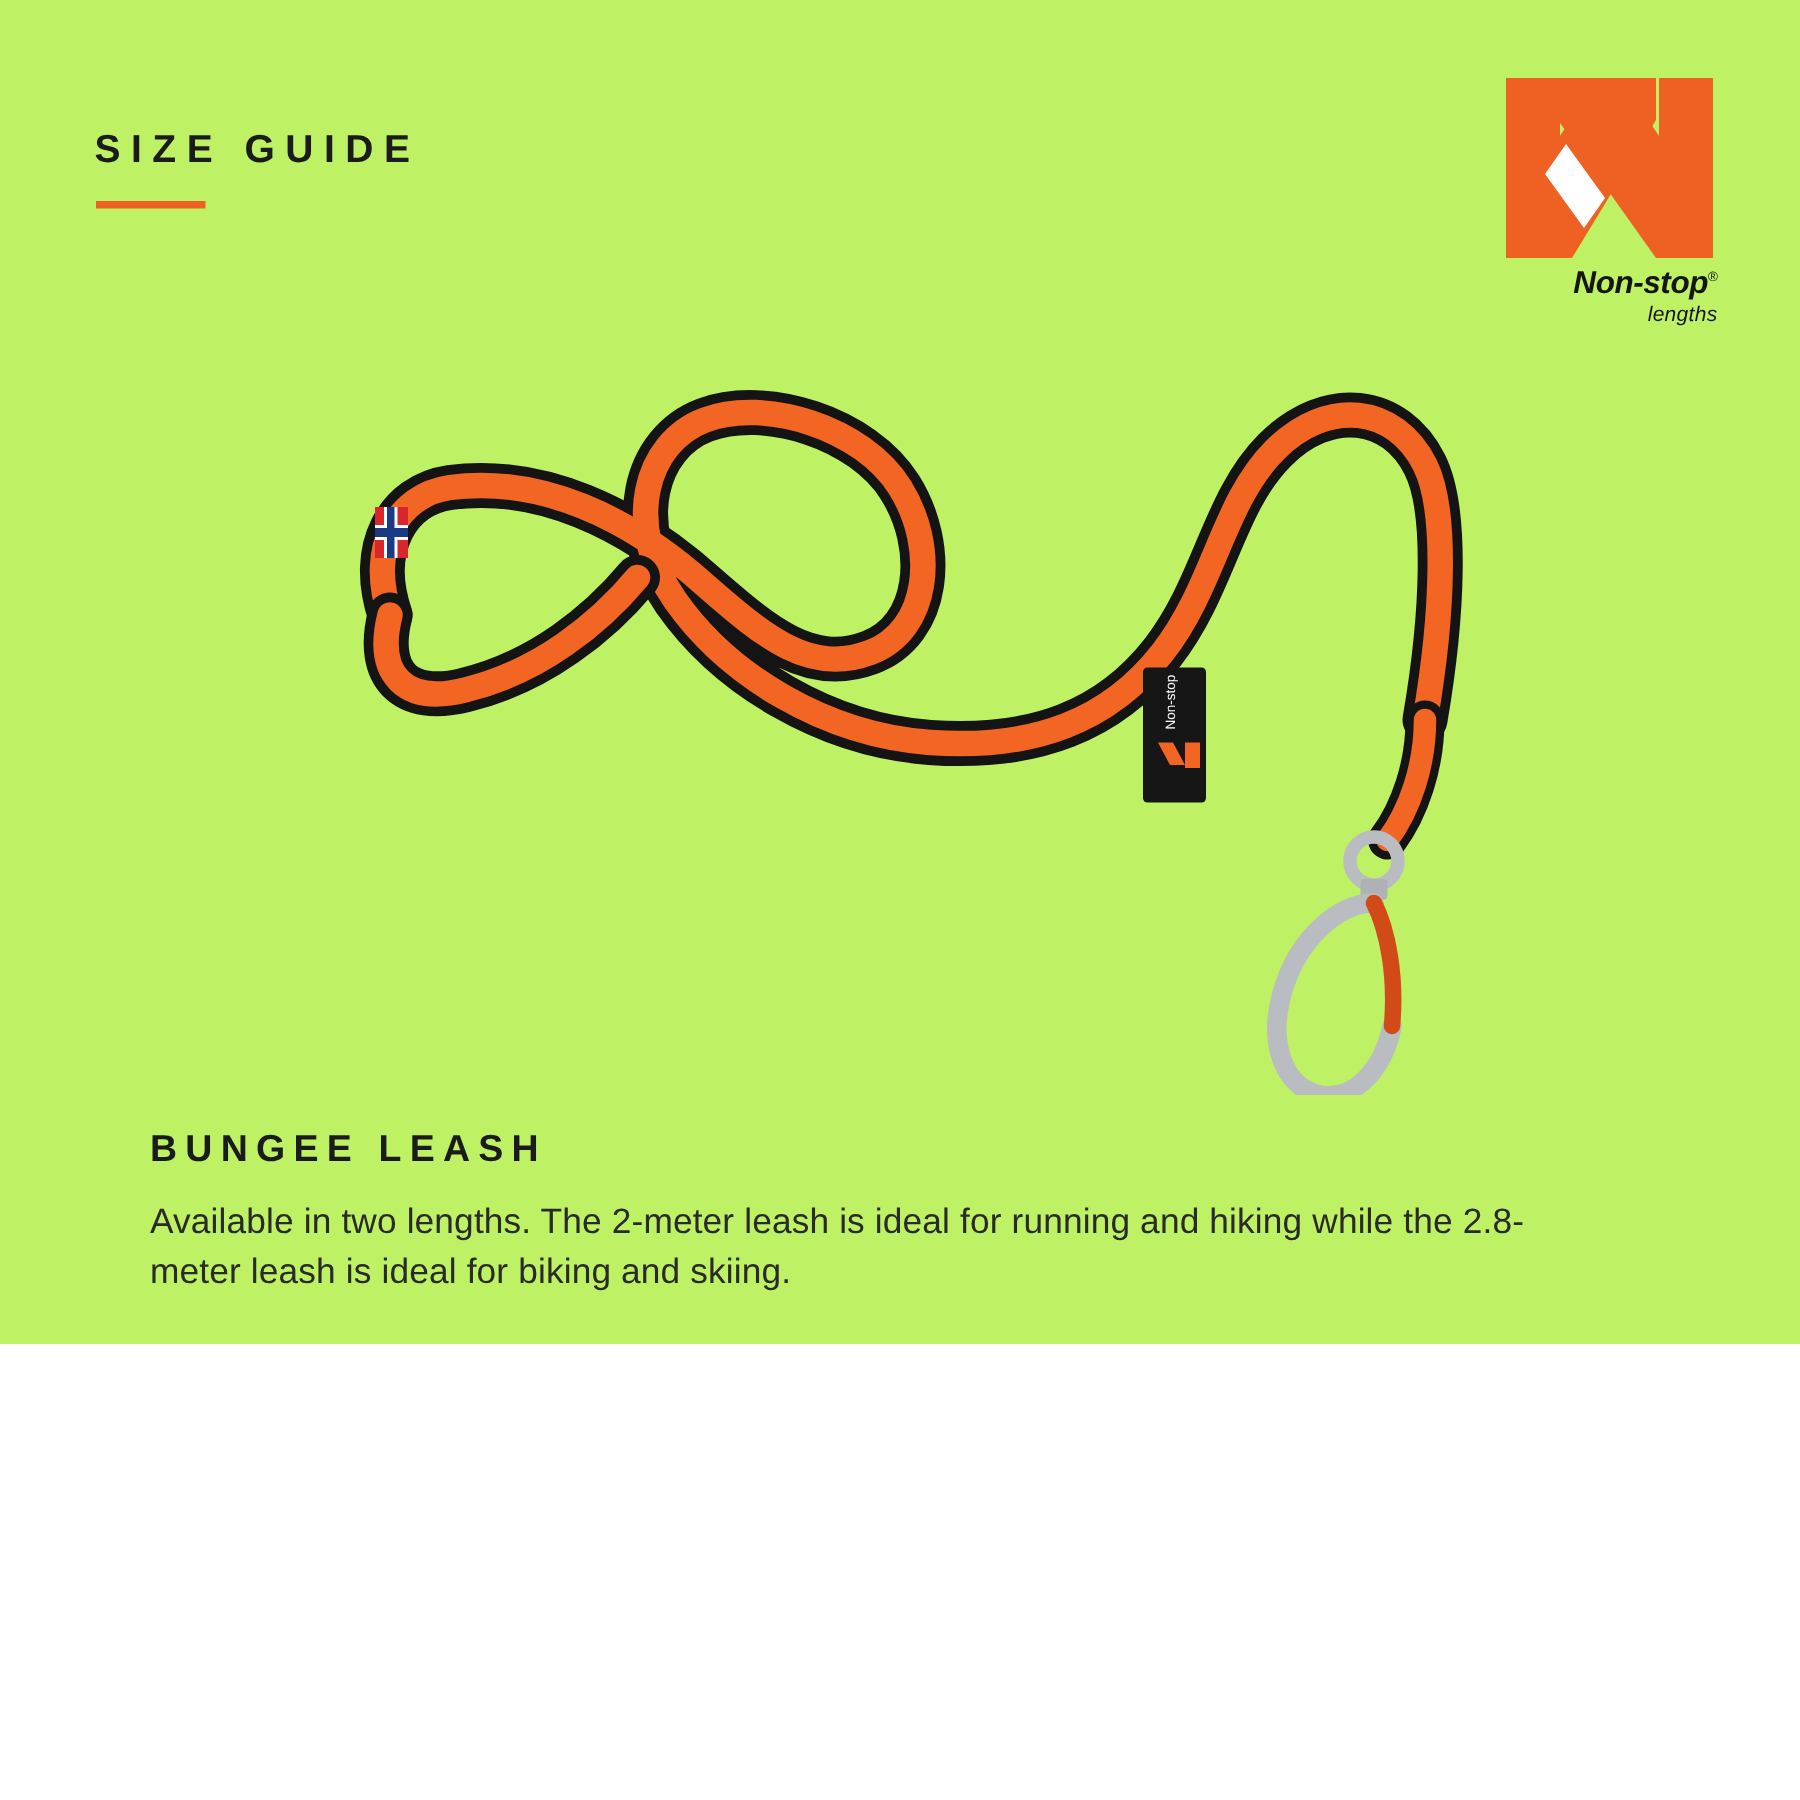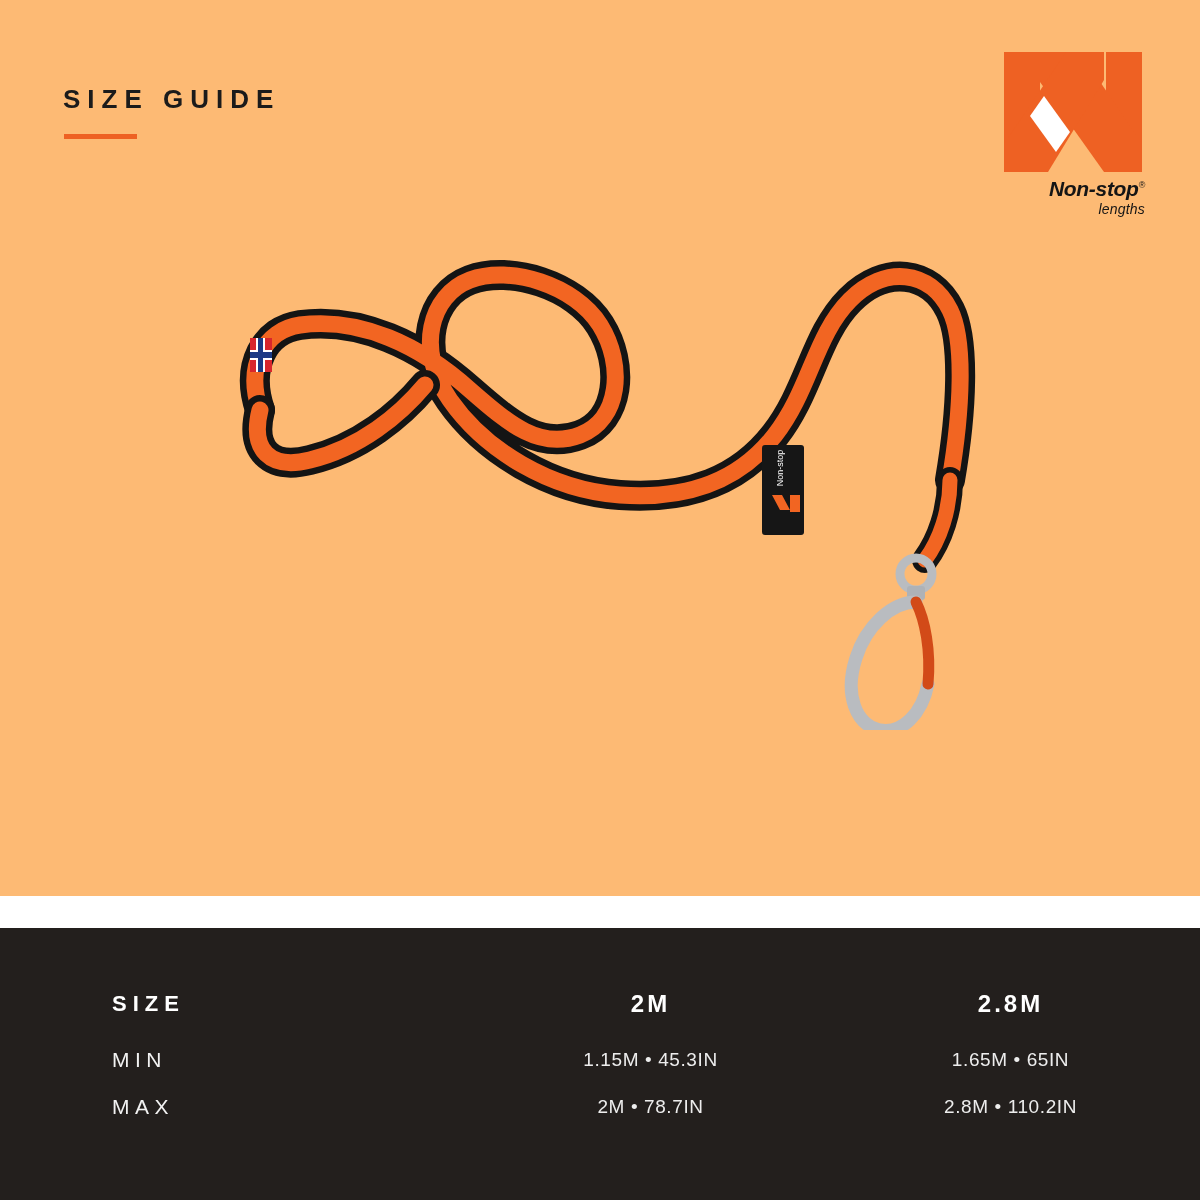--- a/index.html
+++ b/index.html
@@ -6,21 +6,21 @@
   html, body {
     margin: 0; padding: 0;
     width: 1200px; height: 1200px;
     background: #ffffff;
     font-family: "Liberation Sans", sans-serif;
     overflow: hidden;
   }
   .page {
     position: relative;
     width: 1200px; height: 896px;
-    background: #fdba74;
+    background: #bef264;
   }
 
   
   .header-title {
     position: absolute;
     left: 63px; top: 84px;
     font-size: 26px;
     font-weight: bold;
     letter-spacing: 7px;
     color: #1b1b1b;
@@ -210,38 +210,17 @@
       </g>
 
       <g>
         <path d="M766 452 C 742 452, 716 476, 706 508 C 694 545, 706 575, 730 580
                  C 752 584, 772 564, 778 534" fill="none" stroke="#b9bcc0" stroke-width="13" stroke-linecap="round"></path>
         <path d="M766 452 C 775 470, 781 500, 778 534" fill="none" stroke="#d24a18" stroke-width="11" stroke-linecap="round"></path>
       </g>
     </svg>
   </div>
 
-
-  <div class="table-band">
-    <table class="tbl">
-      <thead>
-        <tr>
-          <th class="c-label">SIZE</th>
-          <th class="c-v1">2M</th>
-          <th class="c-v2">2.8M</th>
-        </tr>
-      </thead>
-      <tbody>
-        <tr>
-          <td class="c-label">MIN</td>
-          <td class="c-v1">1.15M • 45.3IN</td>
-          <td class="c-v2">1.65M • 65IN</td>
-        </tr>
-        <tr>
-          <td class="c-label">MAX</td>
-          <td class="c-v1">2M • 78.7IN</td>
-          <td class="c-v2">2.8M • 110.2IN</td>
-        </tr>
-      </tbody>
-    </table>
-  </div>
+  <div class="product-title">BUNGEE LEASH</div>
+  <div class="product-desc">Available in two lengths. The 2-meter leash is ideal for running and hiking while the 2.8-meter leash is ideal for biking and skiing.</div>
+
 
 </div>
 
 </body></html>

